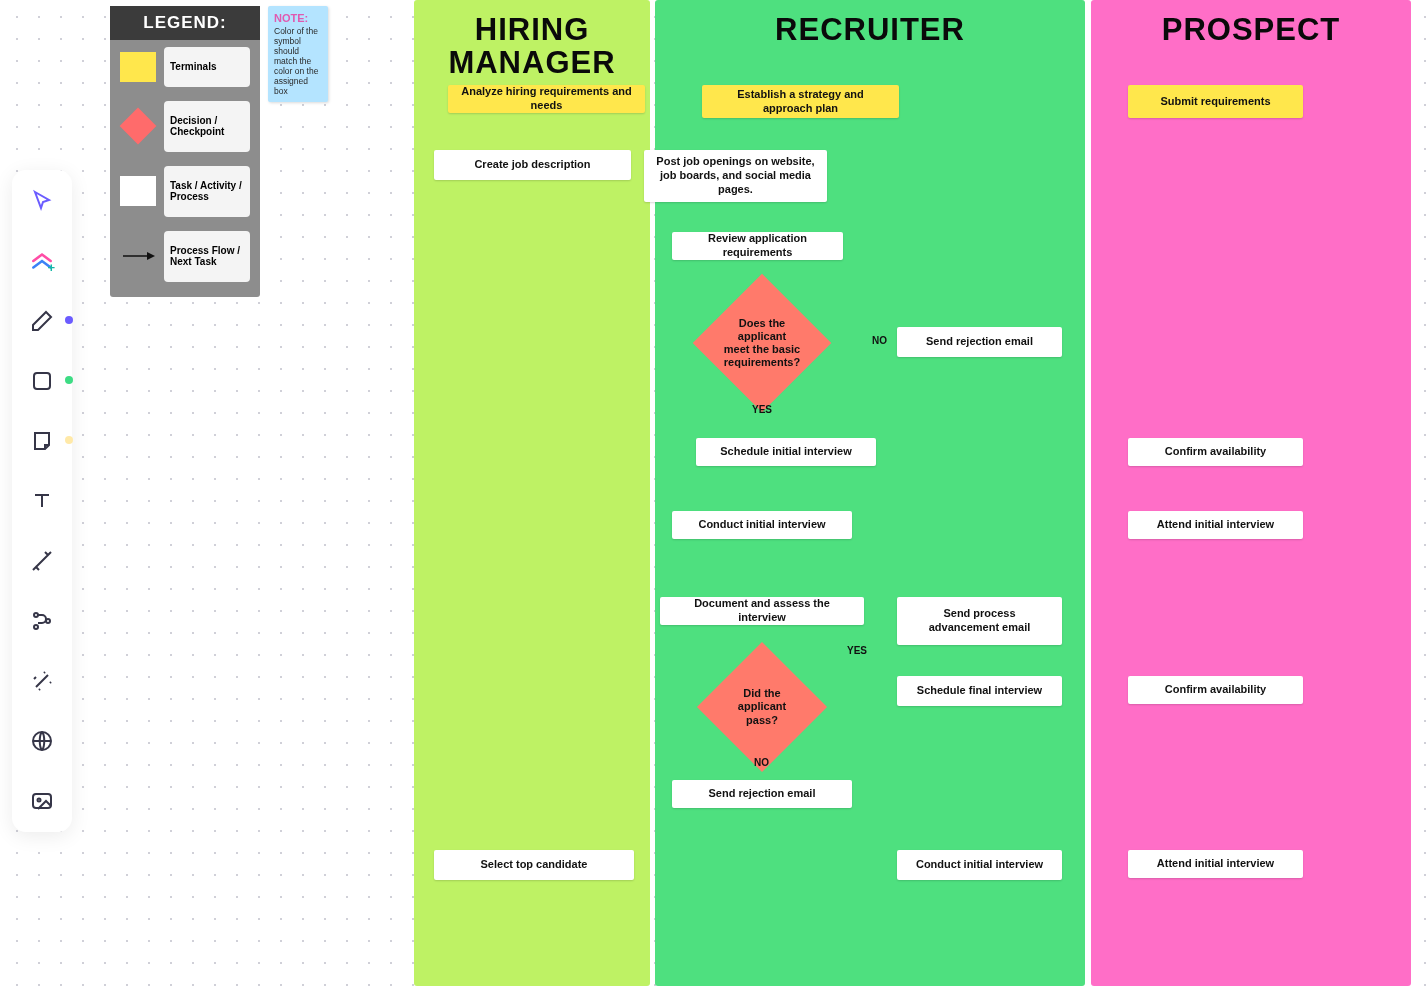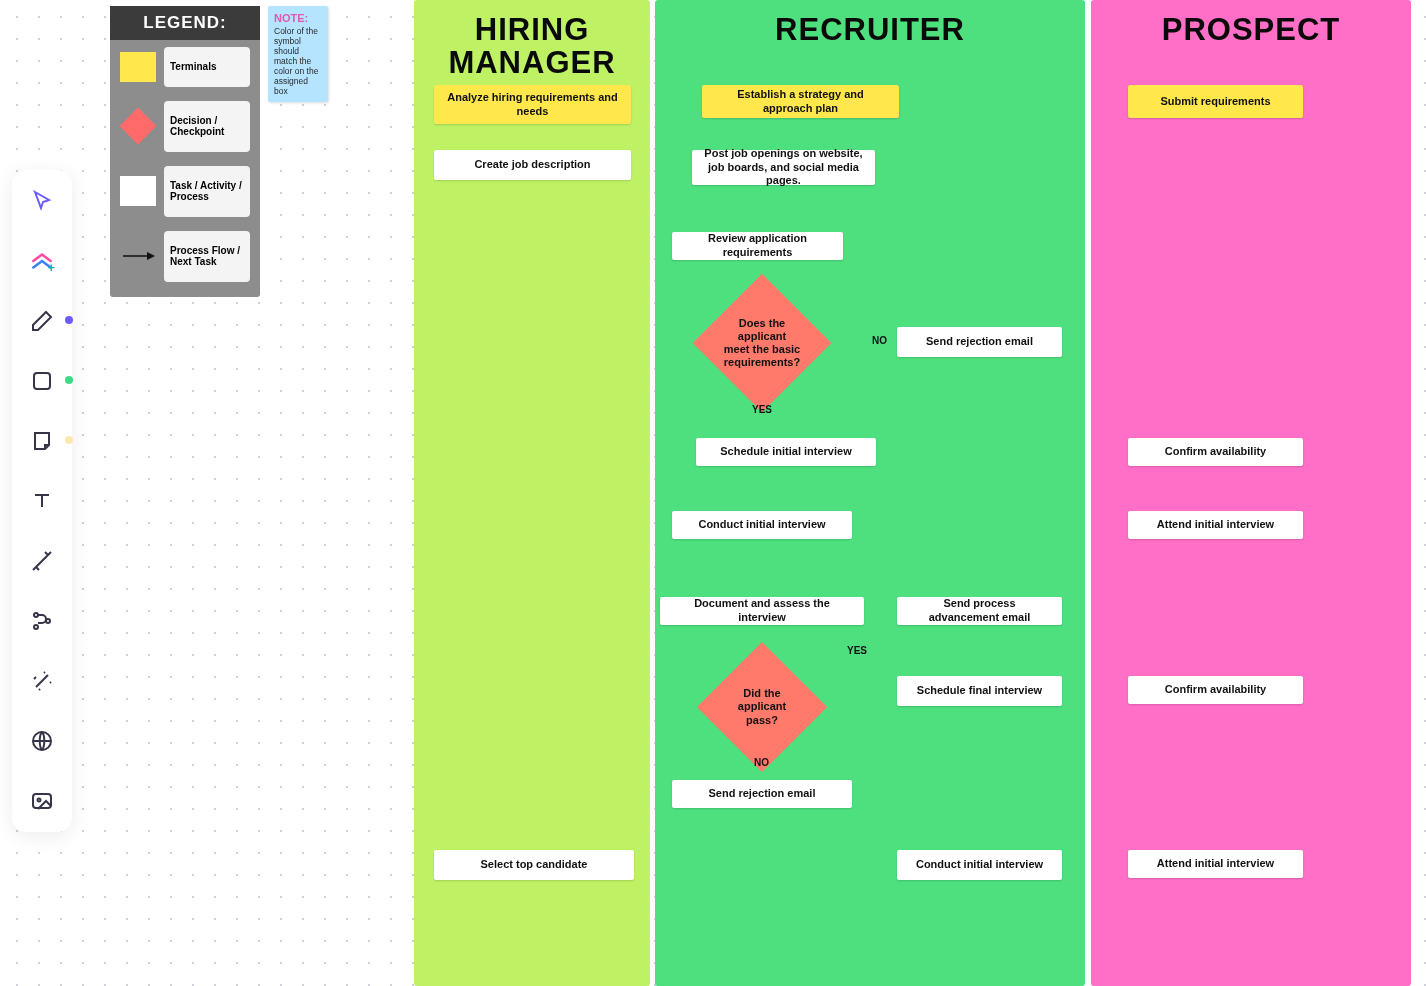--- a/index.html
+++ b/index.html
@@ -202,41 +202,41 @@
     <path d="M1215 540 V674"></path>
     <path d="M1215 707 V848"></path>
 
     <path d="M1128 452 H852"></path>
     <path d="M1128 525 H852"></path>
     <path d="M1128 690 H1060"></path>
     <path d="M1128 865 H1062"></path>
   </g>
 </svg>
 
-<div class="node term" style="left:434px;top:85px;width:197px;height:39px">Analyze hiring requirements and needs</div>
+<div class="node term" style="left:448px;top:85px;width:197px;height:28px">Analyze hiring requirements and needs</div>
 <div class="node" style="left:434px;top:150px;width:197px;height:30px">Create job description</div>
 <div class="node" style="left:434px;top:850px;width:200px;height:30px">Select top candidate</div>
 
 <div class="node term" style="left:702px;top:85px;width:197px;height:33px">Establish a strategy and approach plan</div>
-<div class="node" style="left:692px;top:150px;width:183px;height:35px">Post job openings on website, job boards, and social media pages.</div>
+<div class="node" style="left:644px;top:150px;width:183px;height:52px">Post job openings on website, job boards, and social media pages.</div>
 <div class="node" style="left:672px;top:232px;width:171px;height:28px">Review application requirements</div>
 <div class="dec" style="left:713px;top:294px;width:98px;height:98px">
   <div class="shape"></div>
     <div class="txt">Does the applicant meet the basic requirements?</div>
 </div>
 <div class="node" style="left:897px;top:327px;width:165px;height:30px">Send rejection email</div>
 <div class="node" style="left:696px;top:438px;width:180px;height:28px">Schedule initial interview</div>
 <div class="node" style="left:672px;top:511px;width:180px;height:28px">Conduct initial interview</div>
 <div class="node" style="left:660px;top:597px;width:204px;height:28px">Document and assess the interview</div>
 <div class="dec" style="left:716px;top:661px;width:92px;height:92px">
   <div class="shape"></div>
     <div class="txt">Did the applicant pass?</div>
 </div>
 <div class="node" style="left:672px;top:780px;width:180px;height:28px">Send rejection email</div>
-<div class="node" style="left:897px;top:597px;width:165px;height:28px">Send process advancement email</div>
+<div class="node" style="left:897px;top:597px;width:165px;height:48px">Send process advancement email</div>
 <div class="node" style="left:897px;top:676px;width:165px;height:30px">Schedule final interview</div>
 <div class="node" style="left:897px;top:850px;width:165px;height:30px">Conduct initial interview</div>
 
 <div class="node term" style="left:1128px;top:85px;width:175px;height:33px">Submit requirements</div>
 <div class="node" style="left:1128px;top:438px;width:175px;height:28px">Confirm availability</div>
 <div class="node" style="left:1128px;top:511px;width:175px;height:28px">Attend initial interview</div>
 <div class="node" style="left:1128px;top:676px;width:175px;height:28px">Confirm availability</div>
 <div class="node" style="left:1128px;top:850px;width:175px;height:28px">Attend initial interview</div>
 
 <div class="elab" style="left:872px;top:335px">NO</div>

